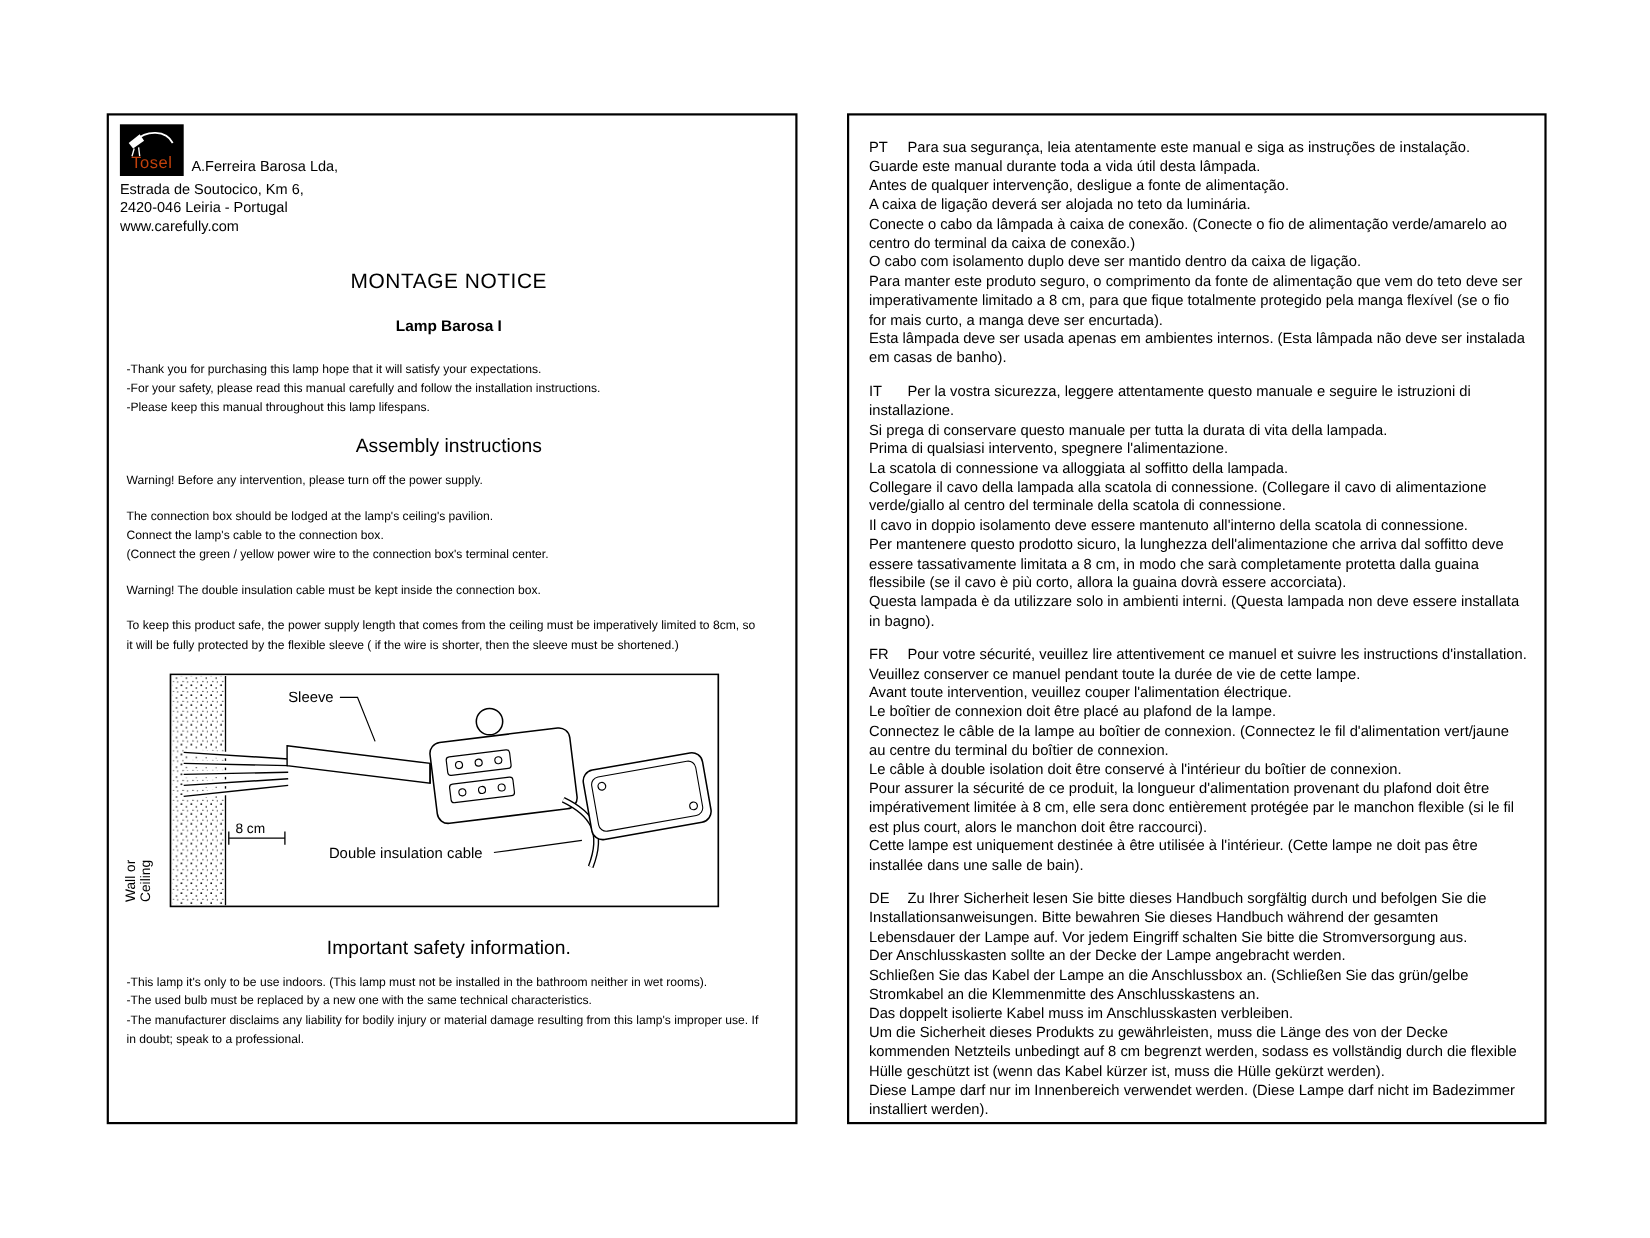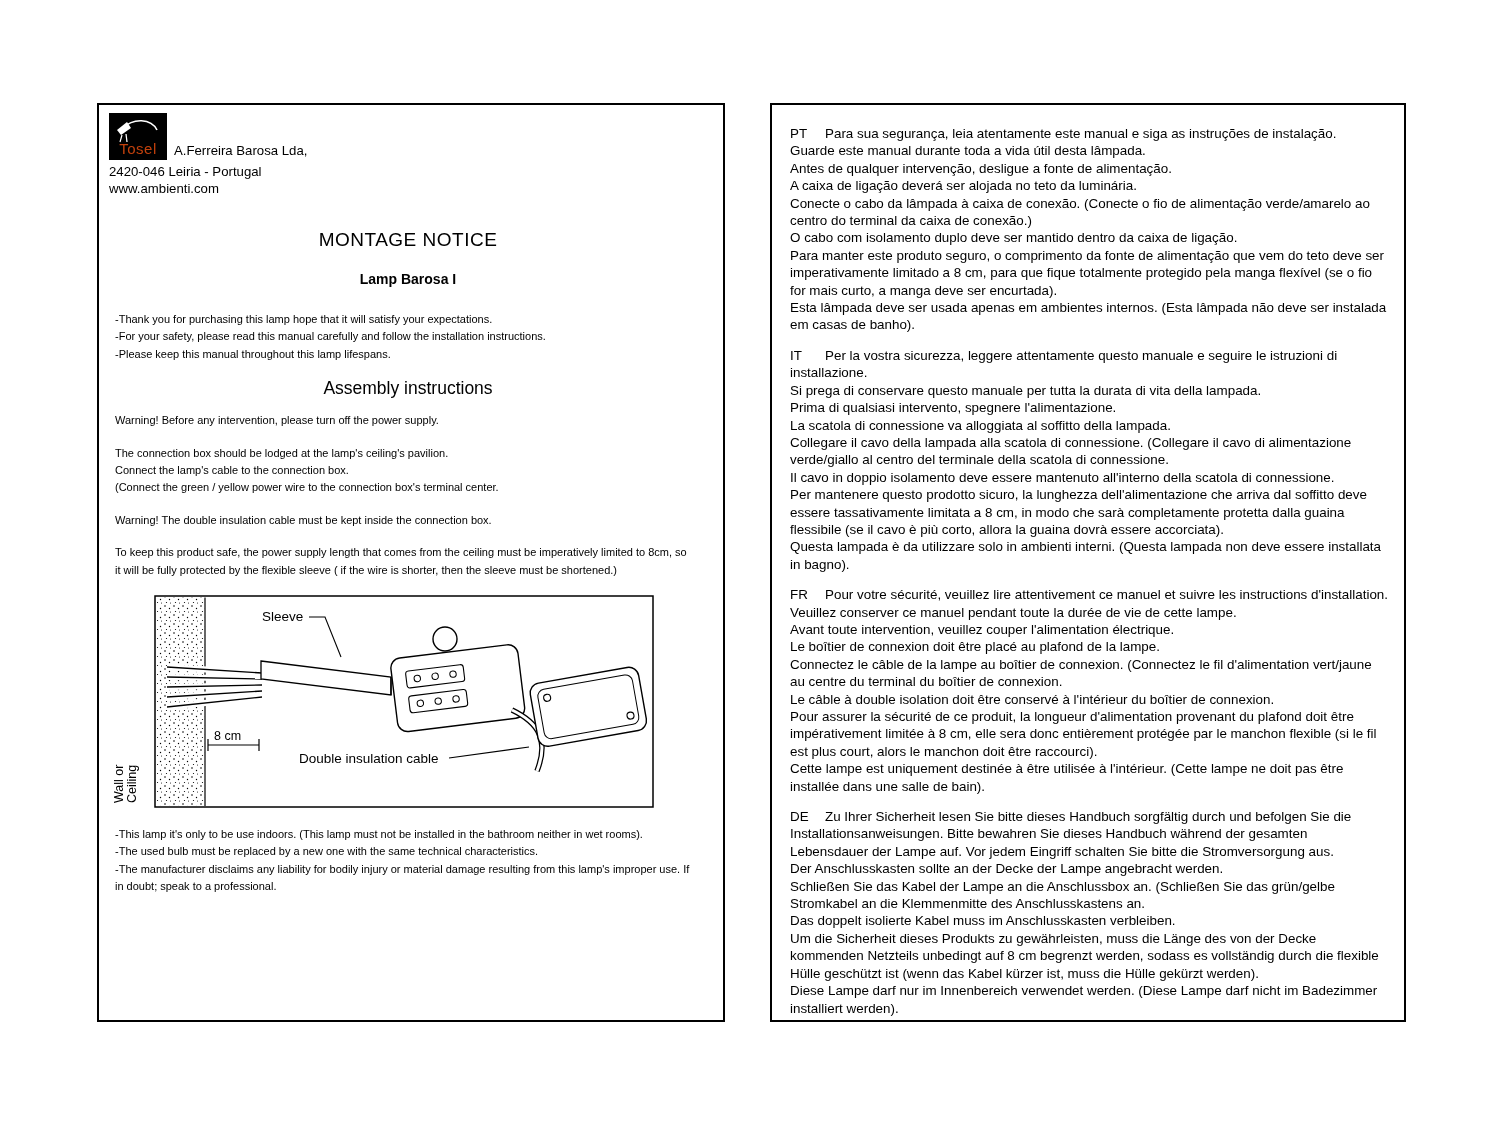--- a/index.html
+++ b/index.html
@@ -74,22 +74,23 @@
           <path d="M10,12 C20,2 38,2 44,14" fill="none" stroke="#fff" stroke-width="1.6"></path>
           <path d="M4,14 L14,6 L18,12 L8,19 Z" fill="#fff"></path>
           <line x1="9" y1="19" x2="7" y2="26" stroke="#fff" stroke-width="1.2"></line>
           <line x1="13" y1="18" x2="14" y2="26" stroke="#fff" stroke-width="1.2"></line>
         </svg>
         <span class="logo-text">Tosel</span>
       </div>
       <div class="addr-first">A.Ferreira Barosa Lda,</div>
     </div>
     <div class="addr-lines">
+      <div>Estrada de Soutocico, Km 6,</div>
       <div>2420-046 Leiria - Portugal</div>
-      <div>www.ambienti.com</div>
+      <div>www.carefully.com</div>
     </div>
 
     <div class="doc-title">MONTAGE NOTICE</div>
     <div class="doc-subtitle">Lamp Barosa I</div>
 
     <div class="body-text ml intro-text">-Thank you for purchasing this lamp hope that it will satisfy your expectations.
 -For your safety, please read this manual carefully and follow the installation instructions.
 -Please keep this manual throughout this lamp lifespans.</div>
 
     <div class="section-heading">Assembly instructions</div>
@@ -182,20 +183,21 @@
         <text class="dlabel-big" x="190" y="168">Double insulation cable</text>
         <line x1="340" y1="163" x2="420" y2="152" stroke="#000" stroke-width="1.1"></line>
 
         <g transform="translate(14 208) rotate(-90)">
           <text class="dlabel" x="0" y="0">Wall or</text>
           <text class="dlabel" x="0" y="13">Ceiling</text>
         </g>
       </svg>
     </div>
 
+    <div class="safety-heading">Important safety information.</div>
 
     <div class="body-text ml safety-text">-This lamp it's only to be use indoors. (This lamp must not be installed in the bathroom neither in wet rooms).
 -The used bulb must be replaced by a new one with the same technical characteristics.
 -The manufacturer disclaims any liability for bodily injury or material damage resulting from this lamp's improper use. If in doubt; speak to a professional.</div>
   </div>
 
   <div class="panel right-panel">
 
     <div class="lang-section">
       <span class="lang-code">PT</span><span class="lang-text">Para sua segurança, leia atentamente este manual e siga as instruções de instalação.

